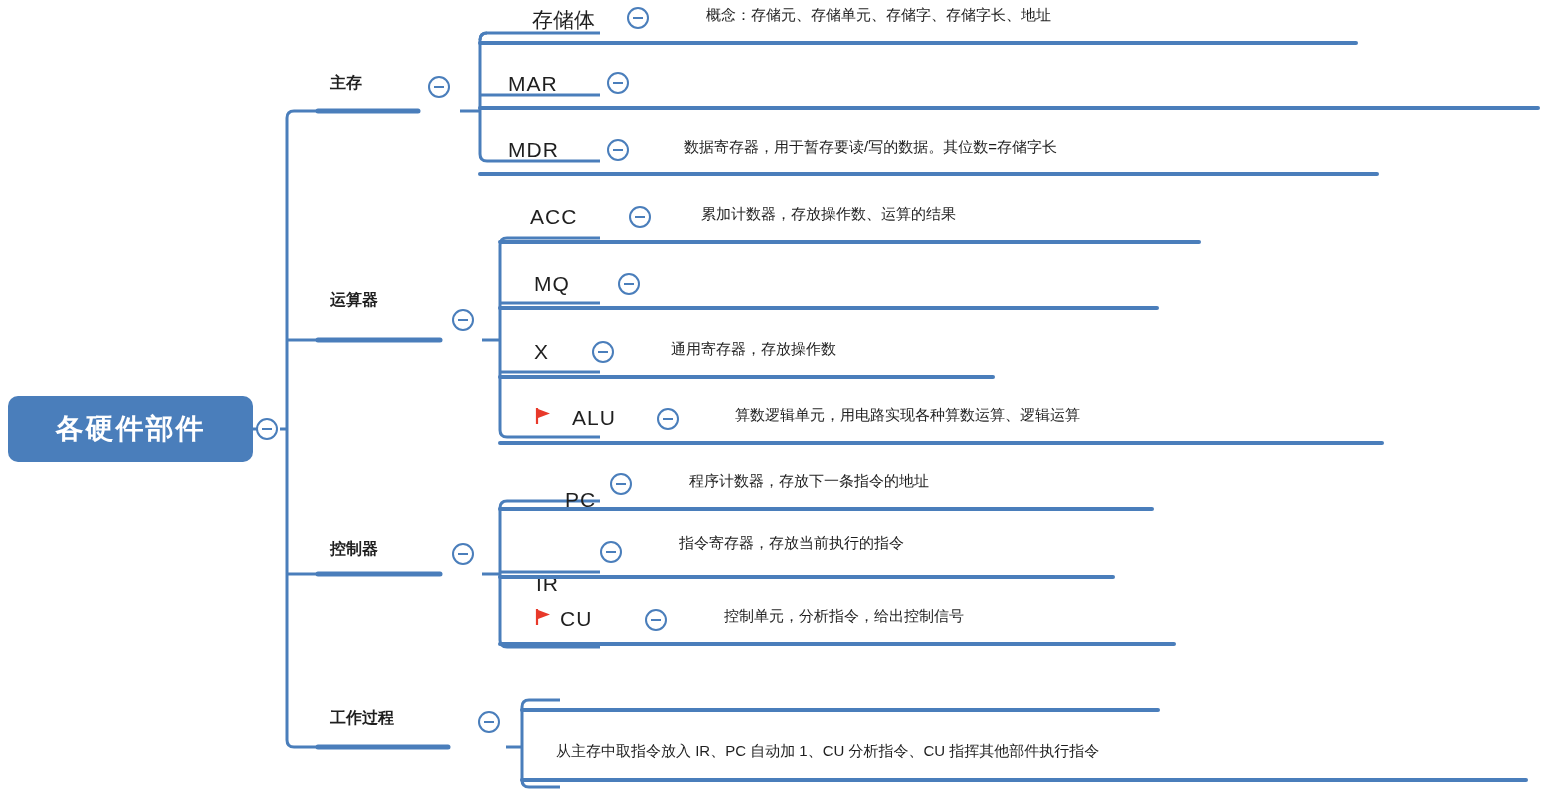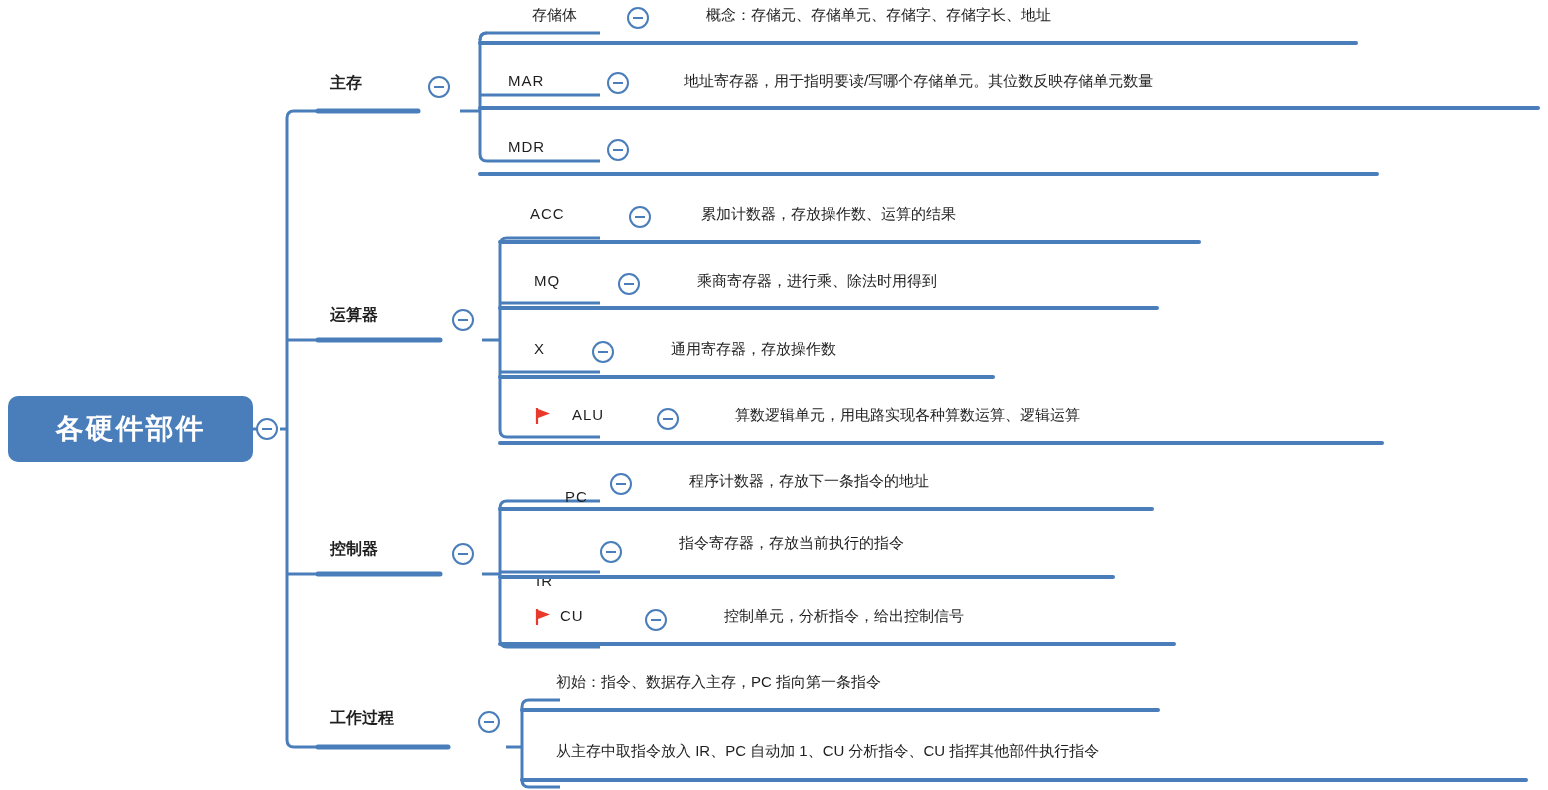--- a/index.html
+++ b/index.html
@@ -45,21 +45,21 @@
   }
   .branch-label {
     position: absolute;
     font-size: 16px;
     font-weight: bold;
     color: #1f1f1f;
     white-space: nowrap;
   }
   .leaf-label {
     position: absolute;
-    font-size: 15px;
+    font-size: 21px;
     color: #1f1f1f;
     white-space: nowrap;
     font-weight: normal;
   }
   .leaf-label.mono {
     font-family: "Liberation Sans", "DejaVu Sans", sans-serif;
     letter-spacing: 1px;
   }
   .leaf-text {
     position: absolute;
@@ -159,38 +159,37 @@
   <div class="branch-label" style="left:330px; top:73px;">主存</div>
   <div class="collapse" style="left:428px; top:76px;"></div>
 
   <div class="leaf-label" style="left:532px; top:6px;">存储体</div>
   <div class="collapse" style="left:627px; top:7px;"></div>
   <div class="leaf-text" style="left:706px; top:6px;">概念：存储元、存储单元、存储字、存储字长、地址</div>
   <div class="underline" style="left:478px; top:41px; width:880px;"></div>
 
   <div class="leaf-label mono" style="left:508px; top:72px;">MAR</div>
   <div class="collapse" style="left:607px; top:72px;"></div>
-  <div class="leaf-text" style="left:684px; top:72px;">地址寄存器，用于指明要读/写哪个存储单元。其位数反映存储单元数量</div>
   <div class="underline" style="left:478px; top:106px; width:1062px;"></div>
 
   <div class="leaf-label mono" style="left:508px; top:138px;">MDR</div>
   <div class="collapse" style="left:607px; top:139px;"></div>
+  <div class="leaf-text" style="left:684px; top:138px;">数据寄存器，用于暂存要读/写的数据。其位数=存储字长</div>
   <div class="underline" style="left:478px; top:172px; width:901px;"></div>
 
-  <div class="branch-label" style="left:330px; top:305px;">运算器</div>
+  <div class="branch-label" style="left:330px; top:290px;">运算器</div>
   <div class="collapse" style="left:452px; top:309px;"></div>
 
   <div class="leaf-label mono" style="left:530px; top:205px;">ACC</div>
   <div class="collapse" style="left:629px; top:206px;"></div>
   <div class="leaf-text" style="left:701px; top:205px;text-align:center;">累加计数器，存放操作数、运算的结果</div>
   <div class="underline" style="left:498px; top:240px; width:703px;"></div>
 
   <div class="leaf-label mono" style="left:534px; top:272px;">MQ</div>
   <div class="collapse" style="left:618px; top:273px;"></div>
-  <div class="leaf-text" style="left:697px; top:272px;">乘商寄存器，进行乘、除法时用得到</div>
   <div class="underline" style="left:498px; top:306px; width:661px;"></div>
 
   <div class="leaf-label mono" style="left:534px; top:340px;">X</div>
   <div class="collapse" style="left:592px; top:341px;"></div>
   <div class="leaf-text" style="left:671px; top:340px;">通用寄存器，存放操作数</div>
   <div class="underline" style="left:498px; top:375px; width:497px;"></div>
 
   <svg class="flag-icon" style="left:534px; top:407px;" viewBox="0 0 18 18">
     <path d="M3 1 L3 17" stroke="#e8392a" stroke-width="2.2" fill="none"></path>
     <path d="M4 2 L16 6.5 L4 11 Z" fill="#e8392a"></path>
@@ -218,19 +217,18 @@
     <path d="M4 2 L16 6.5 L4 11 Z" fill="#e8392a"></path>
   </svg>
   <div class="leaf-label mono" style="left:560px; top:607px;">CU</div>
   <div class="collapse" style="left:645px; top:609px;"></div>
   <div class="leaf-text" style="left:724px; top:607px;">控制单元，分析指令，给出控制信号</div>
   <div class="underline" style="left:498px; top:642px; width:678px;"></div>
 
   <div class="branch-label" style="left:330px; top:708px;">工作过程</div>
   <div class="collapse" style="left:478px; top:711px;"></div>
 
-  <div class="leaf-text" style="left:556px; top:673px;">初始：指令、数据存入主存，PC 指向第一条指令</div>
   <div class="underline" style="left:520px; top:708px; width:640px;"></div>
 
   <div class="leaf-text" style="left:556px; top:742px;">从主存中取指令放入 IR、PC 自动加 1、CU 分析指令、CU 指挥其他部件执行指令</div>
   <div class="underline" style="left:520px; top:778px; width:1008px;"></div>
 
 </div>
 
 </body></html>

